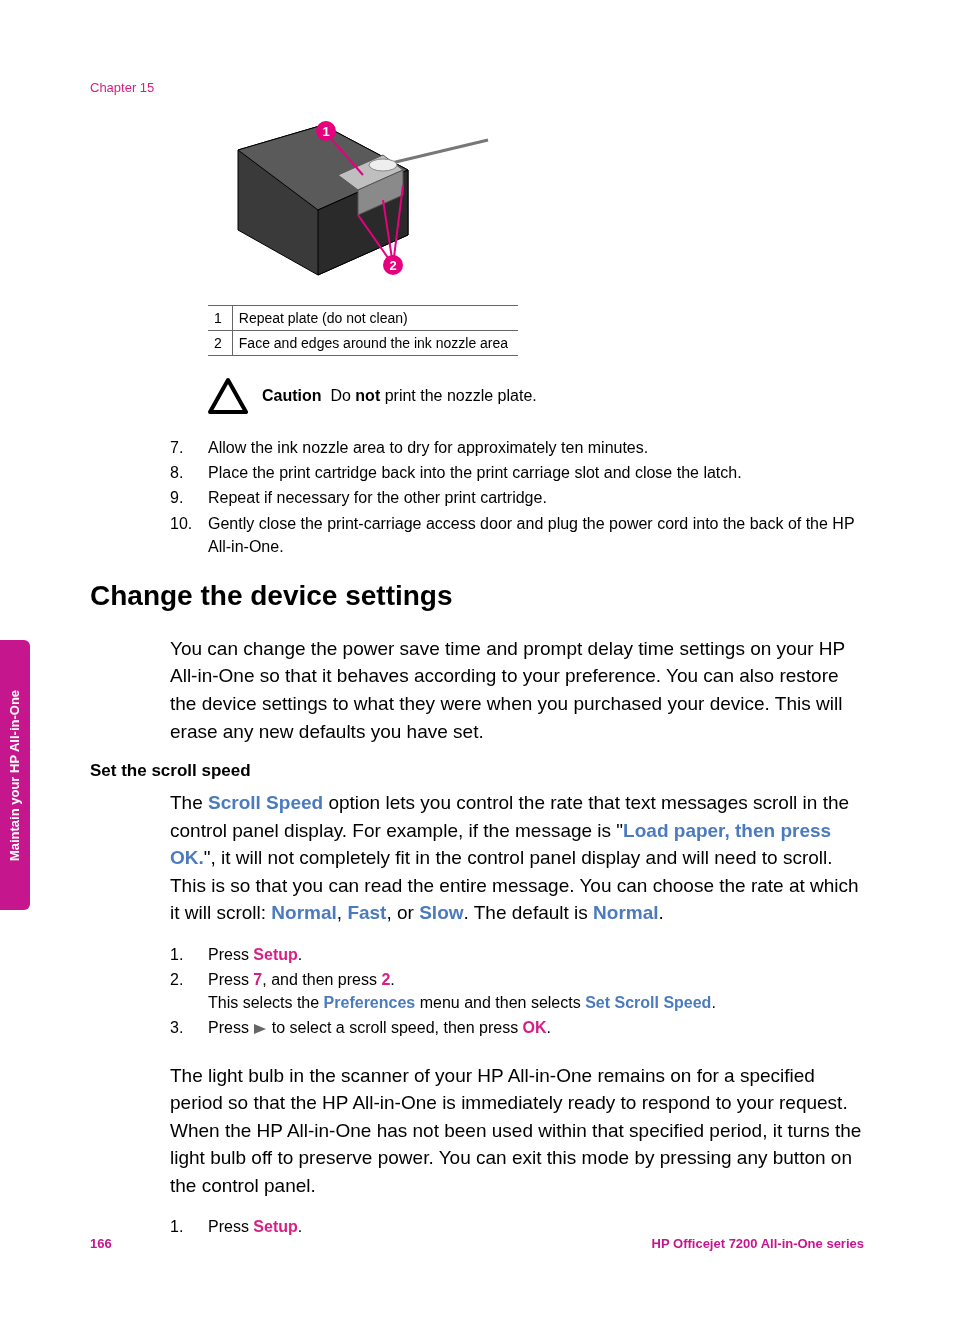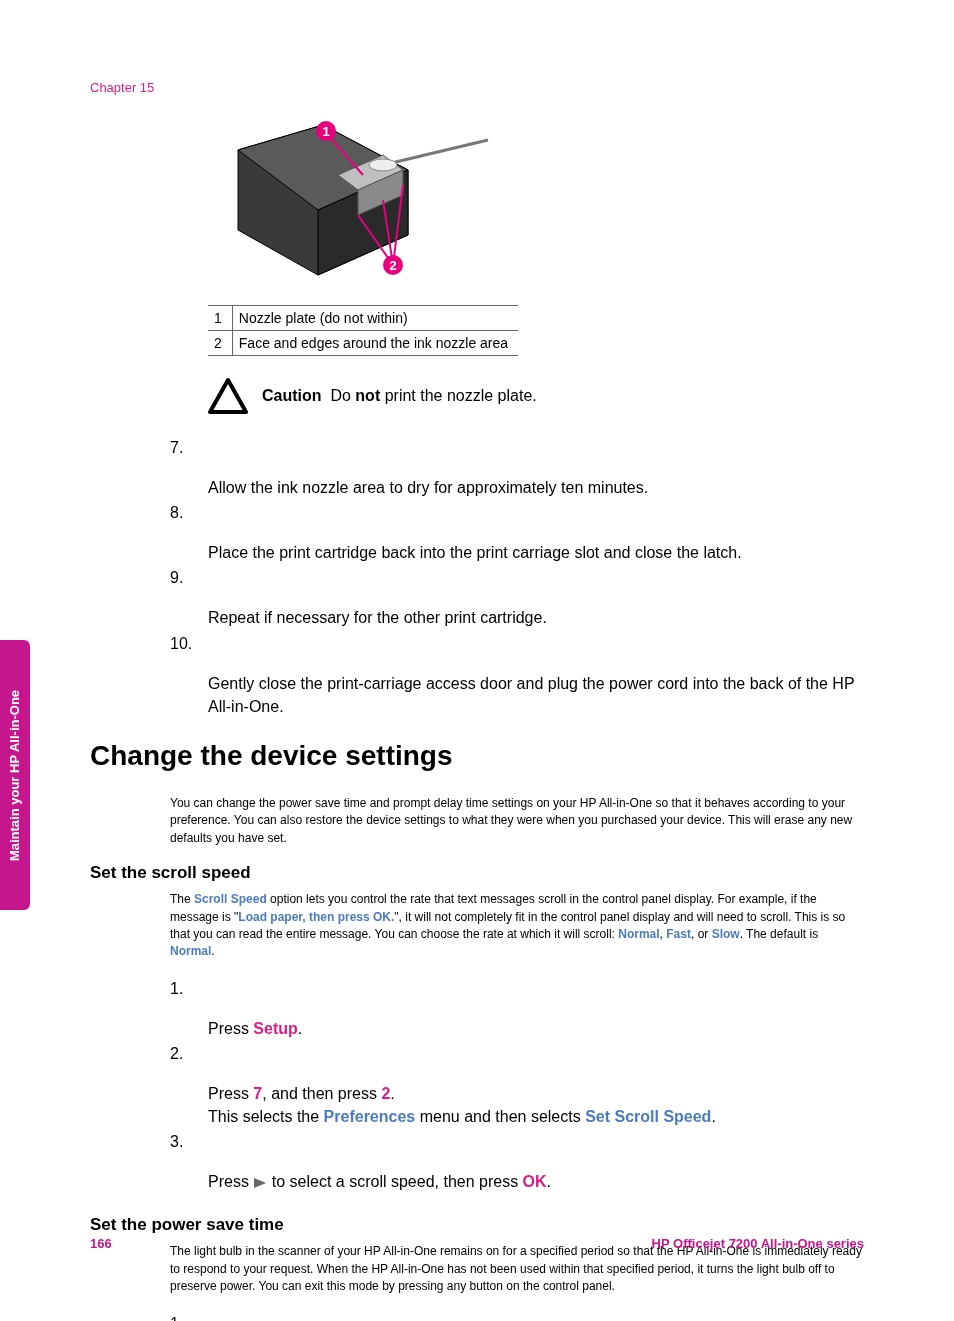--- a/index.html
+++ b/index.html
@@ -63,30 +63,30 @@
   }
   .ol-main .num-row {
     display: flex;
     margin-bottom: 2px;
   }
   .ol-main .num {
     width: 38px;
     text-align: left;
     flex-shrink: 0;
   }
-  .ol-main .num-txt { flex: 1; margin-top: 40px; }
+  .ol-main .num-txt { flex: 1; }
 
   h1.section-h1 {
     font-size: 28px;
     font-weight: bold;
     margin-bottom: 23px;
   }
   .body-p {
     margin-left: 80px;
-    font-size: 12px;
+    font-size: 19px;
     line-height: 1.45;
     margin-bottom: 16px;
   }
   h2.sub-h2 {
     font-size: 17px;
     font-weight: bold;
     margin-bottom: 8px;
   }
   .btn-accent { color: #d71e85; font-weight: bold; }
   .blue-bold { color: #4b7bbf; font-weight: bold; }
@@ -159,21 +159,21 @@
       <line x1="185" y1="150" x2="150" y2="100" stroke="#e6007e" stroke-width="2"></line>
       <line x1="185" y1="150" x2="175" y2="85" stroke="#e6007e" stroke-width="2"></line>
       <line x1="185" y1="150" x2="195" y2="70" stroke="#e6007e" stroke-width="2"></line>
       <circle cx="185" cy="150" r="10" fill="#e6007e"></circle>
       <text x="185" y="155" font-size="13" font-weight="bold" fill="#fff" text-anchor="middle">2</text>
     </svg>
     <table class="callout-table">
       <tbody>
           <tr>
         <td>1</td>
-        <td>Nozzle plate (do not within)</td>
+        <td>Repeat plate (do not clean)</td>
       </tr>
       <tr>
         <td>2</td>
         <td>Face and edges around the ink nozzle area</td>
       </tr>
     </tbody>
       </table>
   </div>
 
   <div class="caution-row">
@@ -226,21 +226,20 @@
     <div class="num-row">
       <div class="num">3.</div>
       <div class="num-txt">
         <span>Press </span><svg class="inline-arrow" width="14" height="12">
             <polygon points="1,1 13,6 1,11" fill="#666"></polygon>
           </svg><span> to select a scroll speed, then press </span><span class="btn-accent">OK</span><span>.</span>
       </div>
     </div>
   </div>
 
-  <h2 class="sub-h2">Set the power save time</h2>
   <p class="body-p">The light bulb in the scanner of your HP All-in-One remains on for a specified period so that the HP All-in-One is immediately ready to respond to your request. When the HP All-in-One has not been used within that specified period, it turns the light bulb off to preserve power. You can exit this mode by pressing any button on the control panel.</p>
   <div class="ol-main">
     <div class="num-row">
       <div class="num">1.</div>
       <div class="num-txt"><span>Press </span><span class="btn-accent">Setup</span><span>.</span></div>
     </div>
   </div>
 
 </div>
 

